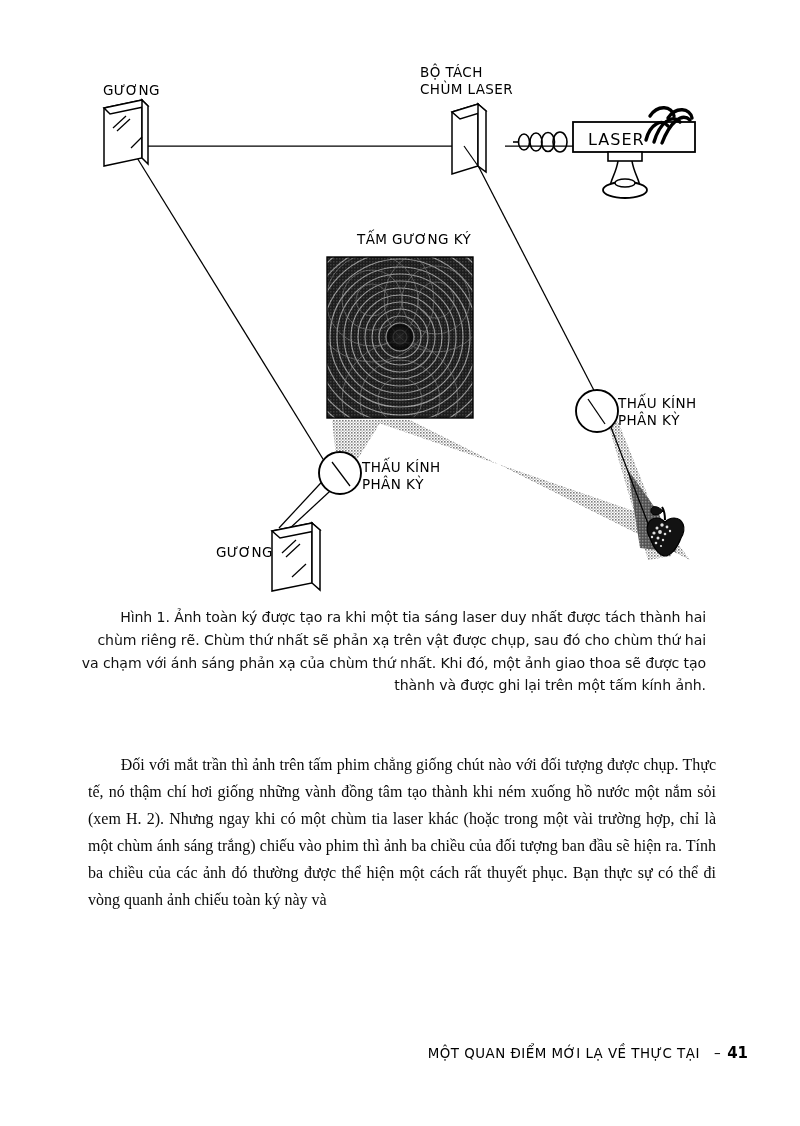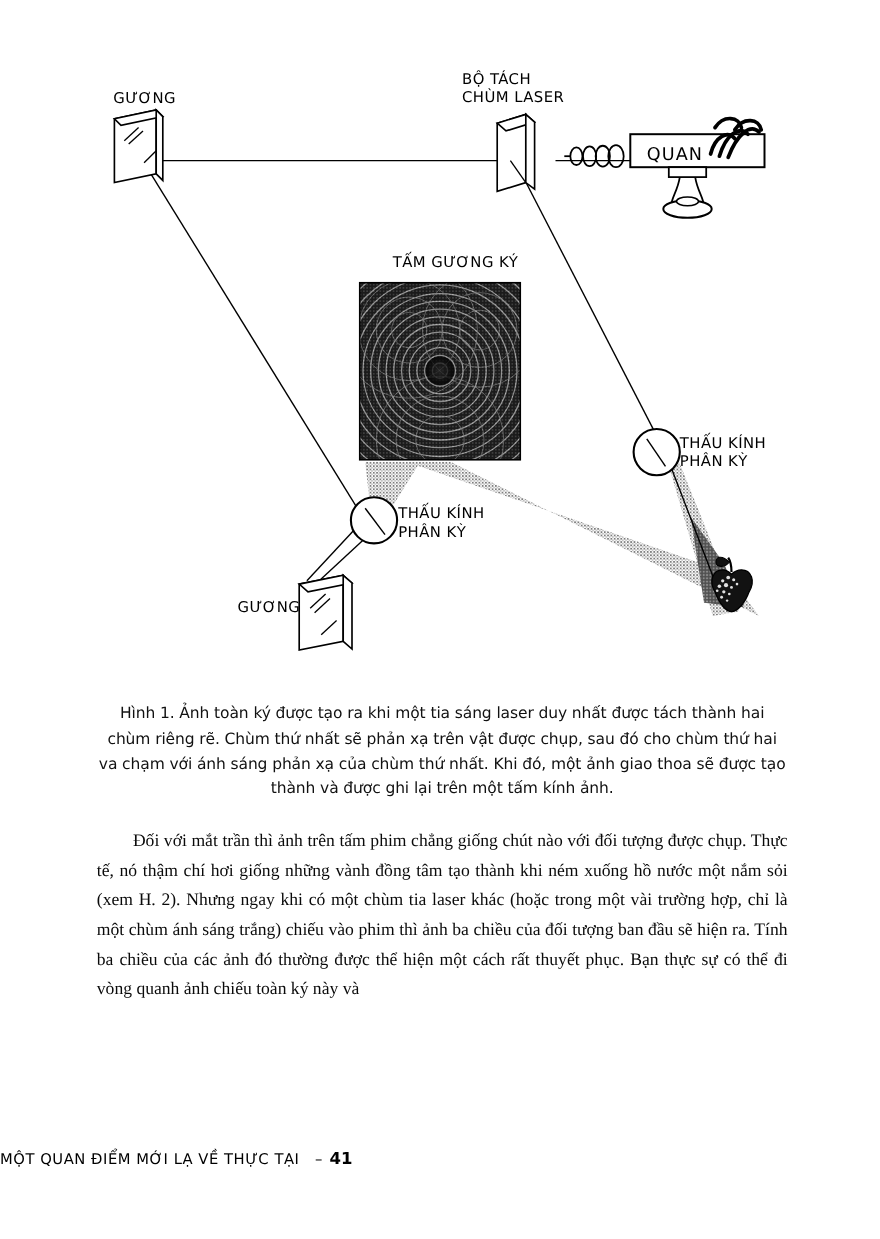--- a/index.html
+++ b/index.html
@@ -40,30 +40,29 @@
     letter-spacing: 0.4px;
     line-height: 1.28;
     color: #000;
     white-space: pre;
     font-weight: 400;
   }
 
   
   #caption {
     position: absolute;
-    left: 88px;
+    left: 78px;
     top: 606px;
     width: 628px;
     font-family: "DejaVu Sans", sans-serif;
     font-size: 14.1px;
     line-height: 1.62;
     color: #111;
-    text-align: center;
+    text-align: right;
     letter-spacing: -0.1px;
-    margin-top: 32px;
   }
 
   
   #body-copy {
     position: absolute;
     left: 88px;
     top: 752px;
     width: 628px;
     font-family: "Liberation Serif", serif;
     font-size: 16px;
@@ -75,23 +74,23 @@
     margin: 0;
     text-indent: 2.05em;
   }
 
   
   #footer {
     position: absolute;
     left: 0;
     top: 1044px;
     width: 800px;
-    padding-right: 118px;
+    padding-right: 52px;
     box-sizing: border-box;
-    text-align: left;
+    text-align: right;
     font-family: "DejaVu Sans", sans-serif;
     font-size: 13.4px;
     letter-spacing: 0.5px;
     color: #000;
   }
   #footer .dash {
     margin: 0 6px 0 14px;
   }
   #footer .pageno {
     font-weight: bold;
@@ -289,21 +288,21 @@
   <div class="diagram-label" style="left:357px; top:231px;">TẤM GƯƠNG KÝ</div>
 
   <div class="diagram-label" style="left:618px; top:395px;">THẤU KÍNH
 PHÂN KỲ</div>
 
   <div class="diagram-label" style="left:362px; top:459px;">THẤU KÍNH
 PHÂN KỲ</div>
 
   <div class="diagram-label" style="left:216px; top:544px;">GƯƠNG</div>
 
-  <div class="diagram-label" style="left:588px; top:130px; font-size:16px; letter-spacing:1px;">QUAN</div>
+  <div class="diagram-label" style="left:588px; top:130px; font-size:16px; letter-spacing:1px;">LASER</div>
 </div>
 
 <div id="caption">Hình 1. Ảnh toàn ký được tạo ra khi một tia sáng laser duy nhất được tách thành hai chùm riêng rẽ. Chùm thứ nhất sẽ phản xạ trên vật được chụp, sau đó cho chùm thứ hai va chạm với ánh sáng phản xạ của chùm thứ nhất. Khi đó, một ảnh giao thoa sẽ được tạo thành và được ghi lại trên một tấm kính ảnh.</div>
 
 <div id="body-copy">
   <p>Đối với mắt trần thì ảnh trên tấm phim chẳng giống chút nào với đối tượng được chụp. Thực tế, nó thậm chí hơi giống những vành đồng tâm tạo thành khi ném xuống hồ nước một nắm sỏi (xem H. 2). Nhưng ngay khi có một chùm tia laser khác (hoặc trong một vài trường hợp, chỉ là một chùm ánh sáng trắng) chiếu vào phim thì ảnh ba chiều của đối tượng ban đầu sẽ hiện ra. Tính ba chiều của các ảnh đó thường được thể hiện một cách rất thuyết phục. Bạn thực sự có thể đi vòng quanh ảnh chiếu toàn ký này và</p>
 </div>
 
 <div id="footer">
   <span>MỘT QUAN ĐIỂM MỚI LẠ VỀ THỰC TẠI</span><span class="dash">–</span><span class="pageno">41</span>

